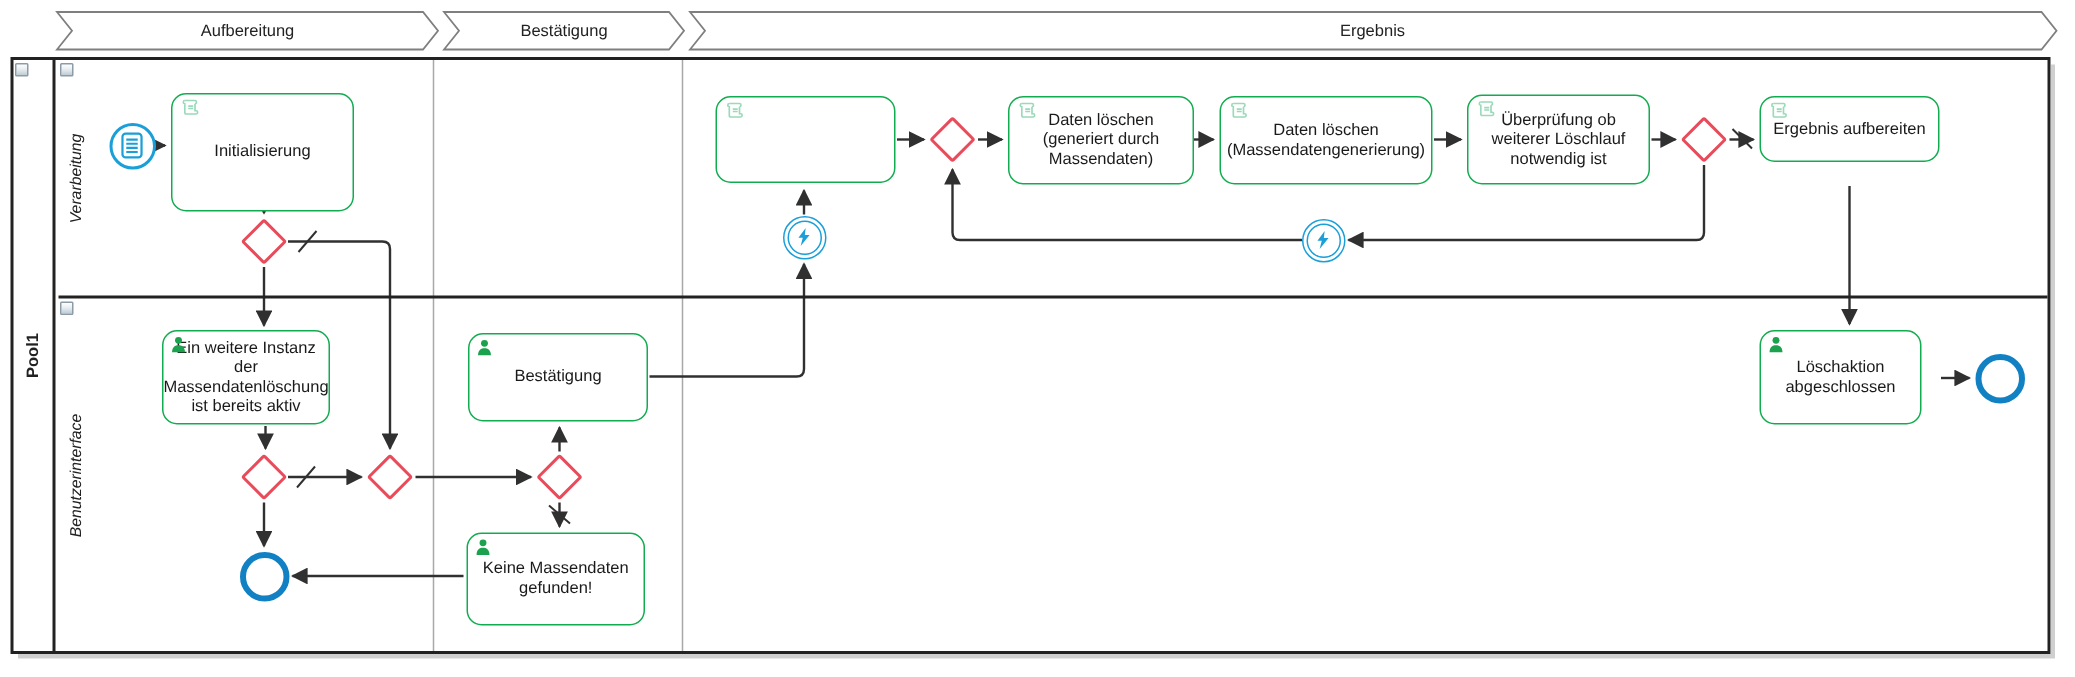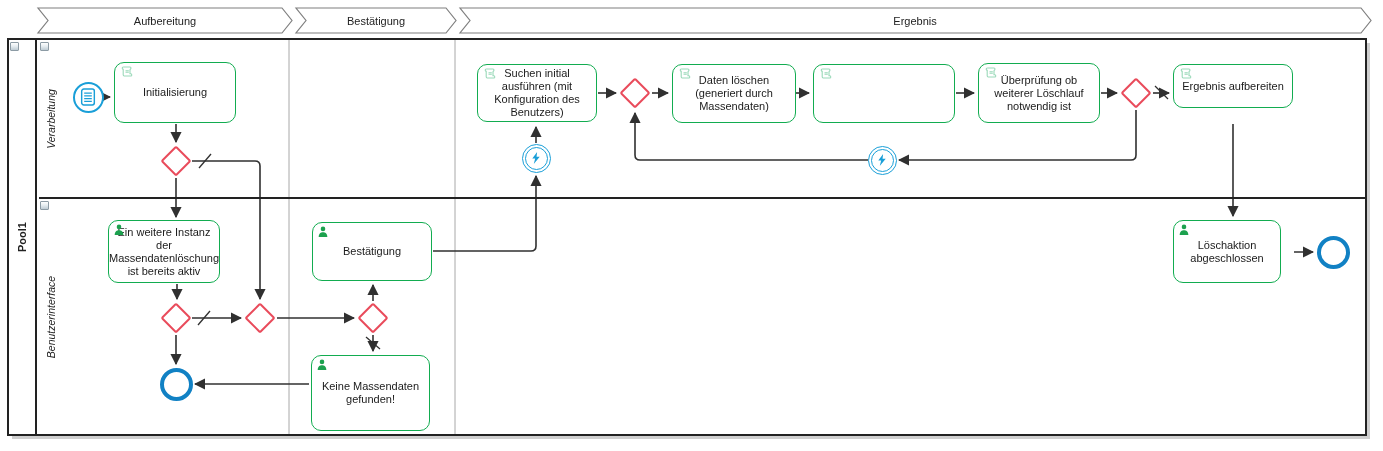--- a/index.html
+++ b/index.html
@@ -164,21 +164,21 @@
   <div class="event end" style="left:159.5px;top:367.5px"></div>
   <div class="event end" style="left:1316.5px;top:235.5px"></div>
 
   <div class="gateway" style="left:164.5px;top:149.5px"></div>
   <div class="gateway" style="left:164.5px;top:306.5px"></div>
   <div class="gateway" style="left:248.5px;top:306.5px"></div>
   <div class="gateway" style="left:361.5px;top:306.5px"></div>
   <div class="gateway" style="left:623.5px;top:81.5px"></div>
   <div class="gateway" style="left:1124.5px;top:81.5px"></div>
 
-  <div class="task" style="left:114px;top:62px;width:122px;height:61px">
+  <div class="task" style="left:114px;top:62px;width:122px;height:79px">
     <svg class="node-icon" width="13" height="11" viewBox="0 0 13 11">
       <g fill="none" stroke="#9ad9b9" stroke-width="1.1">
         <path d="M3.2 1 H10 C11.3 1 11.3 3.2 10 3.2"></path>
         <path d="M3.2 1 C1.9 1 1.9 3.2 3.2 3.2 V8.8 C3.2 10 4.2 10 4.2 10 H10.8 C12.1 10 12.1 7.8 10.8 7.8 H10 V3.2"></path>
         <path d="M5.5 4.7 H8.8 M5.5 6.3 H8.8"></path>
       </g>
     </svg>
     <span>Initialisierung</span>
   </div>
 
@@ -191,37 +191,36 @@
   </div>
 
   <div class="task" style="left:312px;top:222px;width:120px;height:59px">
     <svg class="node-icon" width="10" height="11" viewBox="0 0 10 11">
       <circle cx="5" cy="2.9" r="2.3" fill="#1ca14e"></circle>
       <path d="M0.7 11 C0.7 7.4 2.8 6.2 5 6.2 C7.2 6.2 9.3 7.4 9.3 11 Z" fill="#1ca14e"></path>
     </svg>
     <span>Bestätigung</span>
   </div>
 
-  <div class="task" style="left:311px;top:355px;width:119px;height:76px">
+  <div class="task" style="left:311px;top:355px;width:119px;height:62px">
     <svg class="node-icon" width="10" height="11" viewBox="0 0 10 11">
       <circle cx="5" cy="2.9" r="2.3" fill="#1ca14e"></circle>
       <path d="M0.7 11 C0.7 7.4 2.8 6.2 5 6.2 C7.2 6.2 9.3 7.4 9.3 11 Z" fill="#1ca14e"></path>
     </svg>
     <span>Keine Massendaten gefunden!</span>
   </div>
 
   <div class="task" style="left:477px;top:64px;width:120px;height:58px">
     <svg class="node-icon" width="13" height="11" viewBox="0 0 13 11">
       <g fill="none" stroke="#9ad9b9" stroke-width="1.1">
         <path d="M3.2 1 H10 C11.3 1 11.3 3.2 10 3.2"></path>
         <path d="M3.2 1 C1.9 1 1.9 3.2 3.2 3.2 V8.8 C3.2 10 4.2 10 4.2 10 H10.8 C12.1 10 12.1 7.8 10.8 7.8 H10 V3.2"></path>
         <path d="M5.5 4.7 H8.8 M5.5 6.3 H8.8"></path>
       </g>
     </svg>
-    <span>Suchen initial ausführen (mit Konfiguration des Benutzers)</span>
   </div>
 
   <div class="task" style="left:672px;top:64px;width:124px;height:59px">
     <svg class="node-icon" width="13" height="11" viewBox="0 0 13 11">
       <g fill="none" stroke="#9ad9b9" stroke-width="1.1">
         <path d="M3.2 1 H10 C11.3 1 11.3 3.2 10 3.2"></path>
         <path d="M3.2 1 C1.9 1 1.9 3.2 3.2 3.2 V8.8 C3.2 10 4.2 10 4.2 10 H10.8 C12.1 10 12.1 7.8 10.8 7.8 H10 V3.2"></path>
         <path d="M5.5 4.7 H8.8 M5.5 6.3 H8.8"></path>
       </g>
     </svg>
@@ -229,20 +228,21 @@
   </div>
 
   <div class="task" style="left:813px;top:64px;width:142px;height:59px">
     <svg class="node-icon" width="13" height="11" viewBox="0 0 13 11">
       <g fill="none" stroke="#9ad9b9" stroke-width="1.1">
         <path d="M3.2 1 H10 C11.3 1 11.3 3.2 10 3.2"></path>
         <path d="M3.2 1 C1.9 1 1.9 3.2 3.2 3.2 V8.8 C3.2 10 4.2 10 4.2 10 H10.8 C12.1 10 12.1 7.8 10.8 7.8 H10 V3.2"></path>
         <path d="M5.5 4.7 H8.8 M5.5 6.3 H8.8"></path>
       </g>
     </svg>
+    <span>Daten löschen (Massendatengenerierung)</span>
   </div>
 
   <div class="task" style="left:978px;top:63px;width:122px;height:60px">
     <svg class="node-icon" width="13" height="11" viewBox="0 0 13 11">
       <g fill="none" stroke="#9ad9b9" stroke-width="1.1">
         <path d="M3.2 1 H10 C11.3 1 11.3 3.2 10 3.2"></path>
         <path d="M3.2 1 C1.9 1 1.9 3.2 3.2 3.2 V8.8 C3.2 10 4.2 10 4.2 10 H10.8 C12.1 10 12.1 7.8 10.8 7.8 H10 V3.2"></path>
         <path d="M5.5 4.7 H8.8 M5.5 6.3 H8.8"></path>
       </g>
     </svg>

